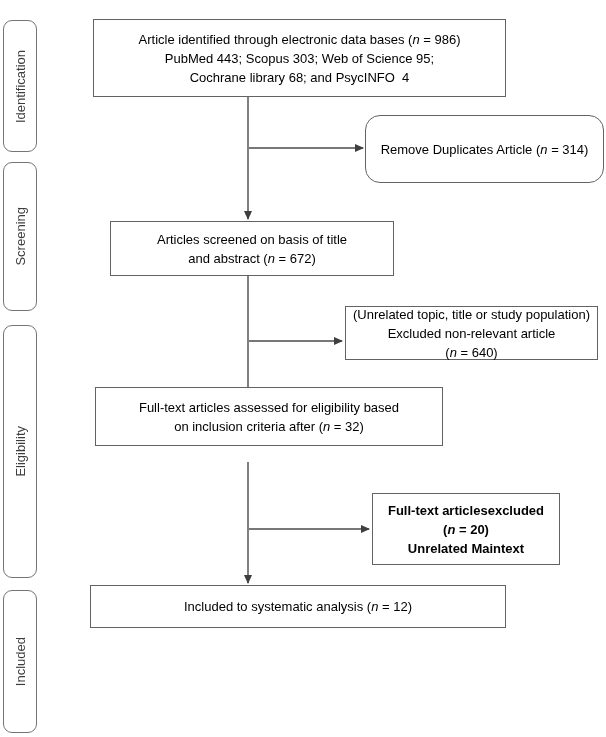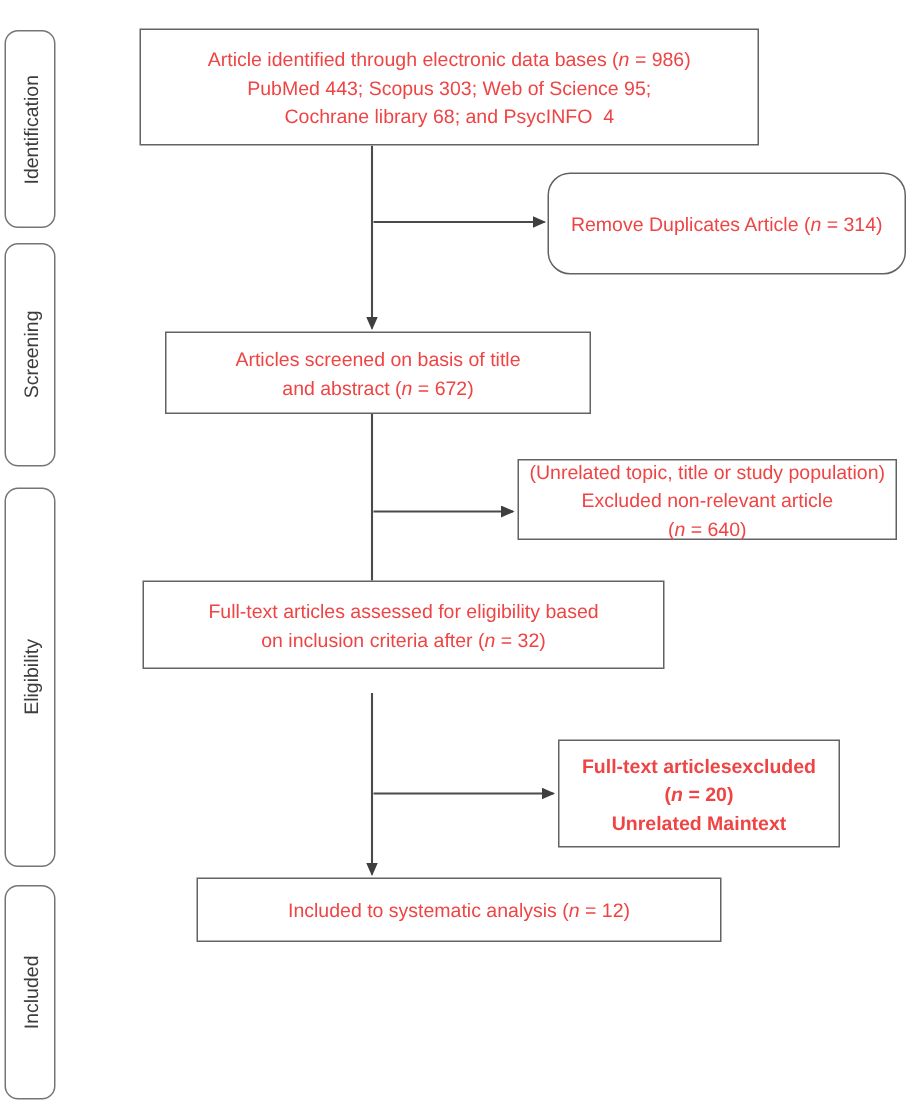--- a/index.html
+++ b/index.html
@@ -42,41 +42,41 @@
     box-sizing: border-box;
     display: flex;
     flex-direction: column;
     align-items: center;
     justify-content: center;
     text-align: center;
   }
   .box-line {
     font-size: 13px;
     line-height: 19px;
-    color: #ef4444;
+    color: #000000;
     white-space: pre-wrap;
   }
   #arrows {
     position: absolute;
     left: 0;
     top: 0;
     pointer-events: none;
   }
   #arrows line {
     stroke: #4a4a4a;
     stroke-width: 1.4;
   }
   
   #box-identified   { left: 93px;  top: 19px;  width: 413px; height: 78px; }
   #box-duplicates   { left: 365px; top: 115px; width: 239px; height: 68px; border-radius: 15px; }
   #box-screened     { left: 110px; top: 221px; width: 284px; height: 55px; }
   #box-excluded     { left: 345px; top: 306px; width: 253px; height: 54px; }
   #box-fulltext     { left: 95px;  top: 387px; width: 348px; height: 59px; }
   #box-ft-excluded  { left: 372px; top: 493px; width: 188px; height: 72px; font-weight: bold; }
-  #box-included     { left: 90px;  top: 585px; width: 350px; height: 43px; margin-left: 41px; }
+  #box-included     { left: 90px;  top: 585px; width: 416px; height: 43px; }
   
   #pill-identification { top: 20px;  height: 132px; }
   #pill-screening      { top: 162px; height: 149px; }
   #pill-eligibility    { top: 325px; height: 253px; }
   #pill-included       { top: 590px; height: 143px; }
 </style>
 </head>
 <body>
 
 <div id="canvas">

